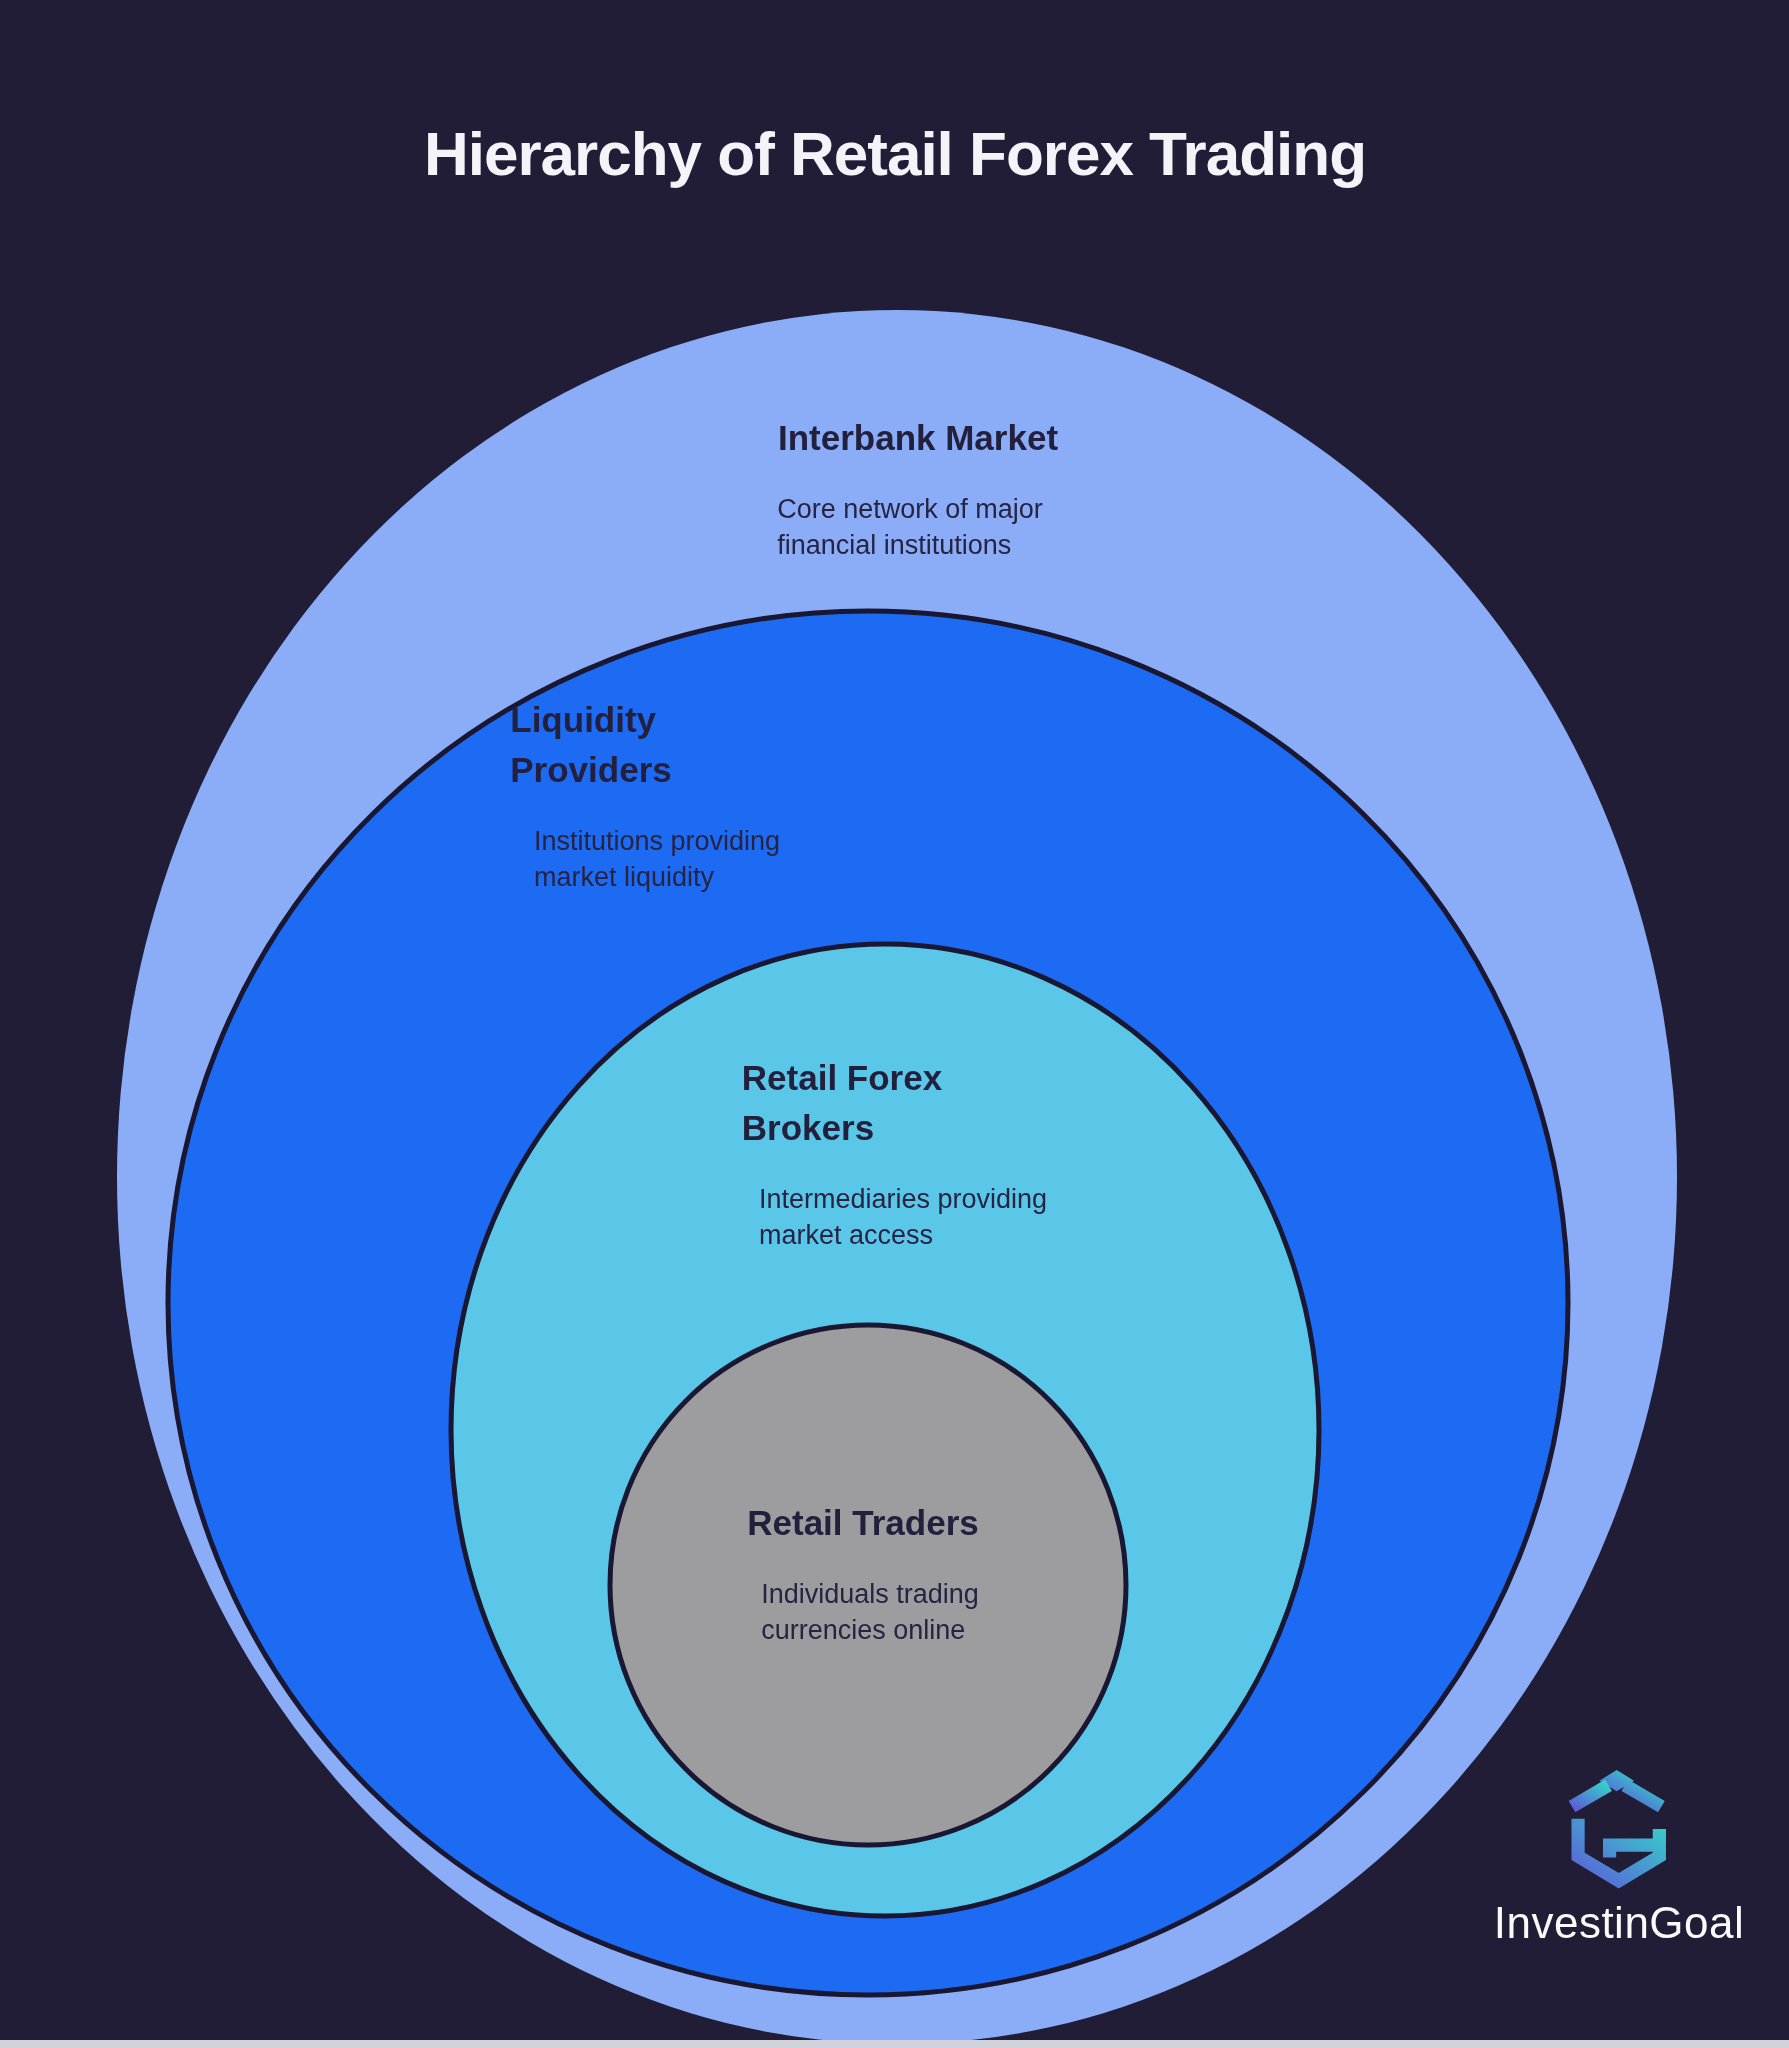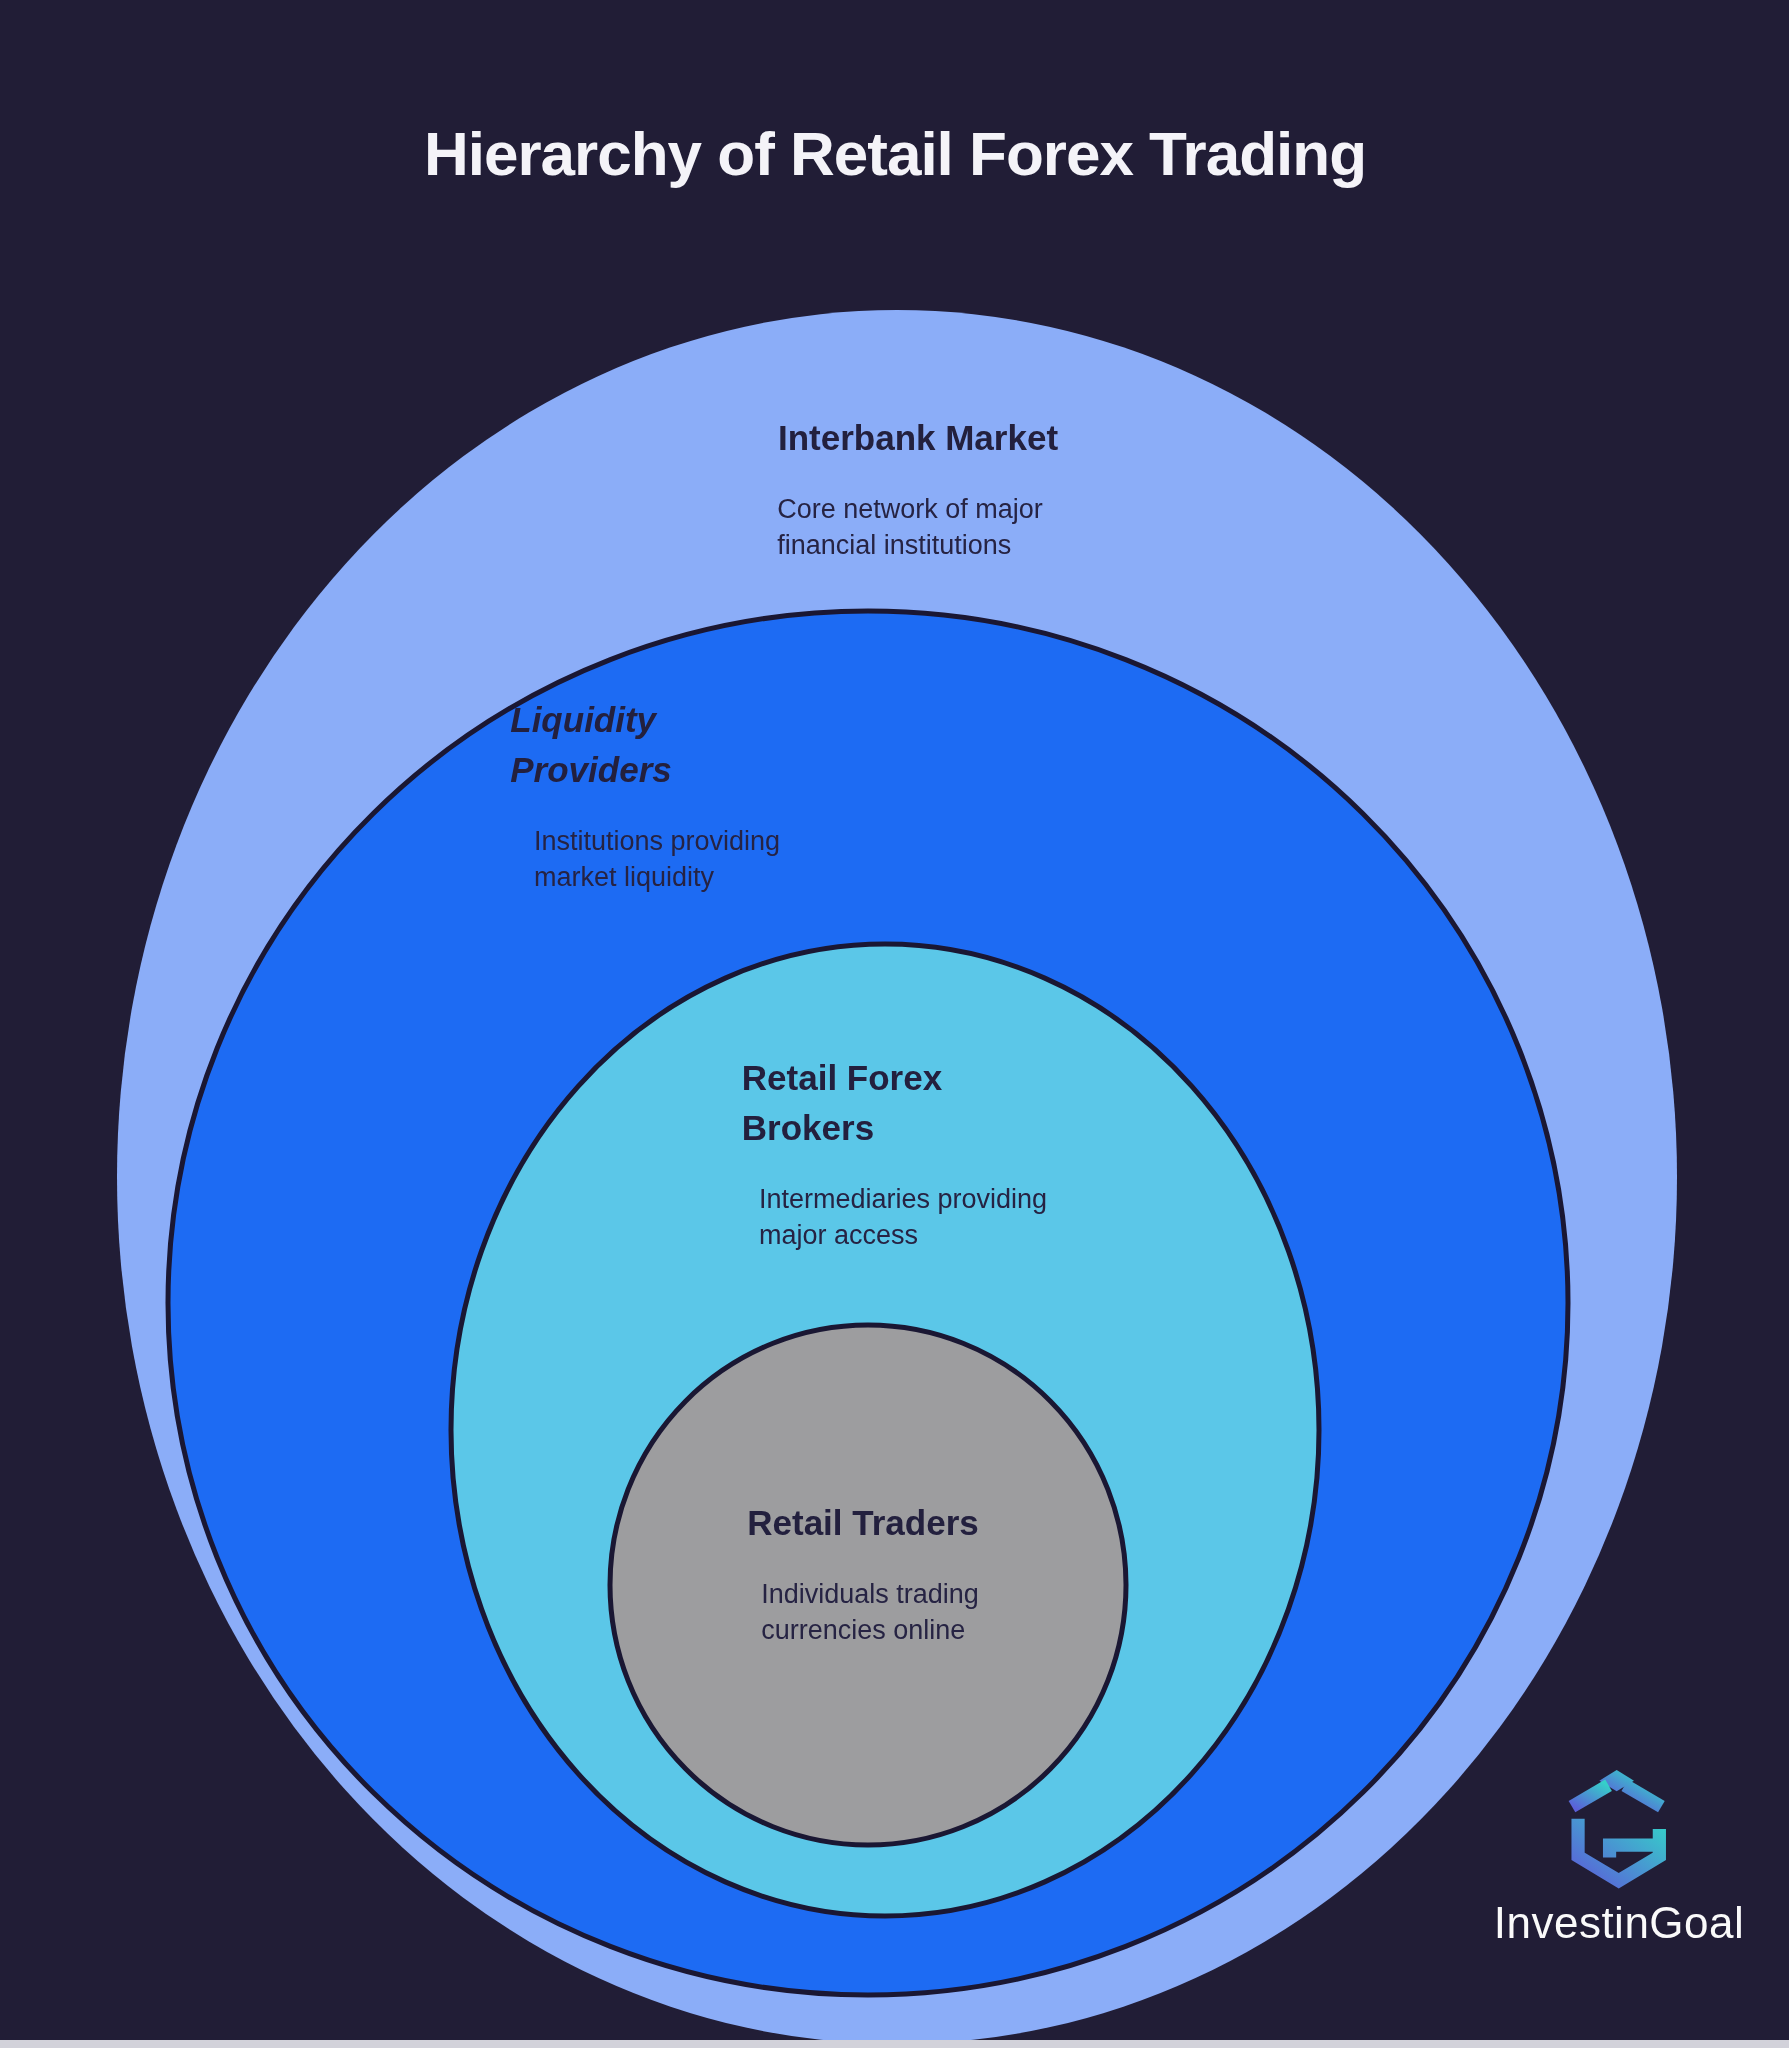--- a/index.html
+++ b/index.html
@@ -85,29 +85,29 @@
 
     <rect x="0" y="2040" width="1789" height="8" fill="#d2d2da"></rect>
   </svg>
 
   <h1 class="page-title">Hierarchy of Retail Forex Trading</h1>
 
   <div class="ring-label" style="left:918px;top:413px;">Interbank Market</div>
   <div class="ring-desc" style="left:910px;top:491px;">Core network of major
 financial institutions</div>
 
-  <div class="ring-label" style="left:591px;top:695px;font-style:italic;">Liquidity
+  <div class="ring-label" style="left:591px;top:695px;">Liquidity
 Providers</div>
   <div class="ring-desc" style="left:657px;top:823px;">Institutions providing
 market liquidity</div>
 
   <div class="ring-label" style="left:842px;top:1053px;">Retail Forex
 Brokers</div>
   <div class="ring-desc" style="left:903px;top:1181px;">Intermediaries providing
-major access</div>
+market access</div>
 
   <div class="ring-label" style="left:863px;top:1498px;">Retail Traders</div>
   <div class="ring-desc" style="left:870px;top:1576px;">Individuals trading
 currencies online</div>
 
   <div class="logo">
     <svg class="logo-icon" viewBox="0 0 106 124" xmlns="http://www.w3.org/2000/svg">
 
       <polygon points="51,0 68,10.5 51,21 34,10.5" fill="url(#logoGrad)"></polygon>
 

